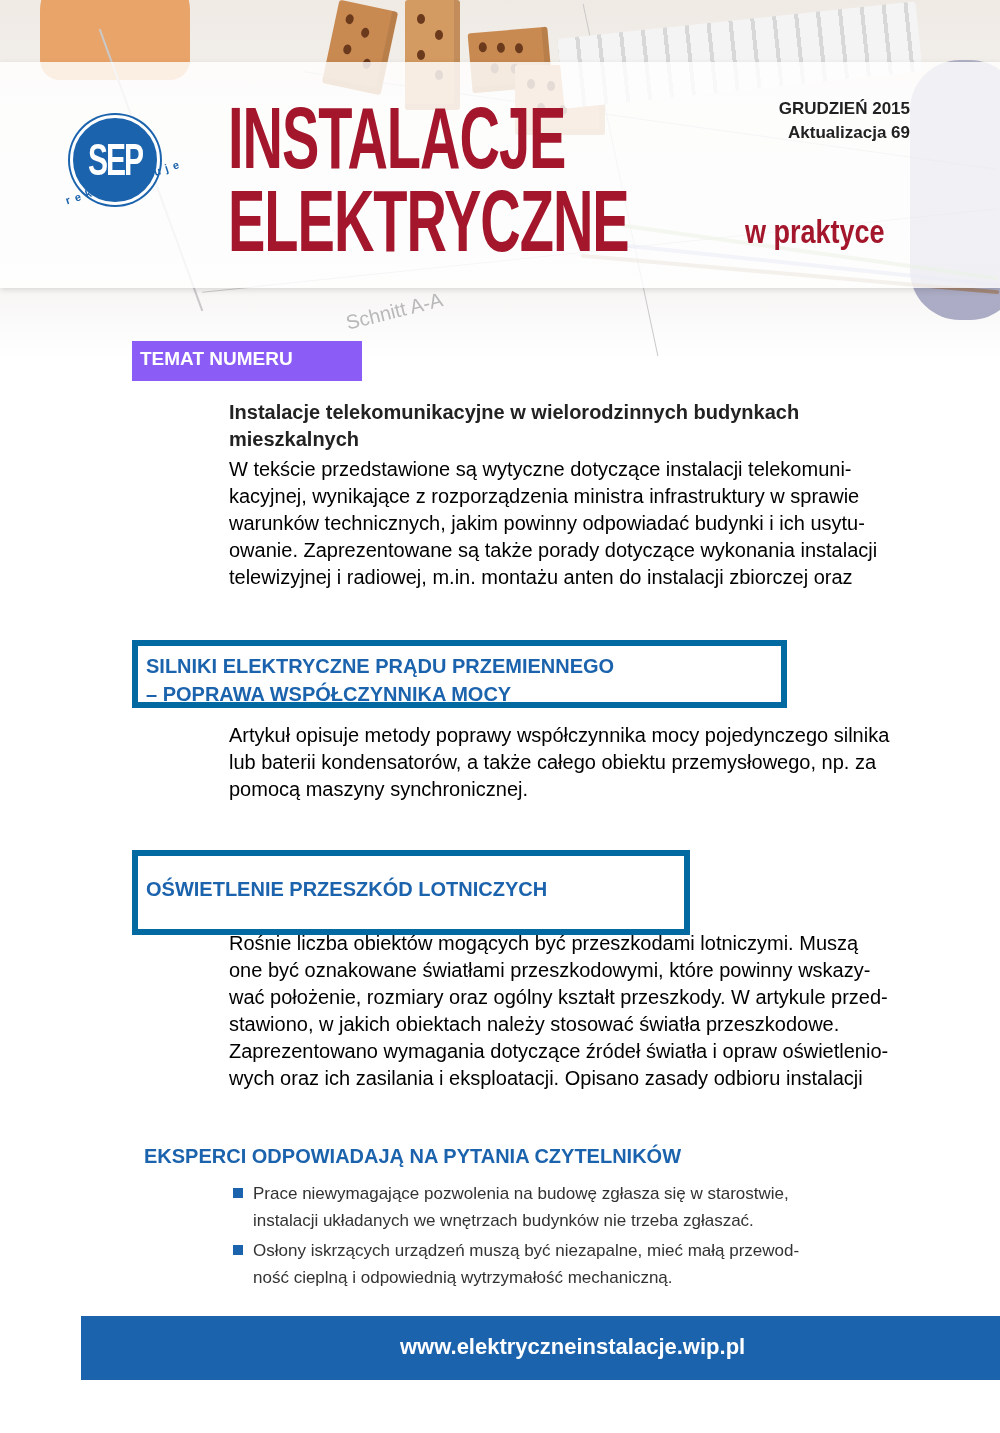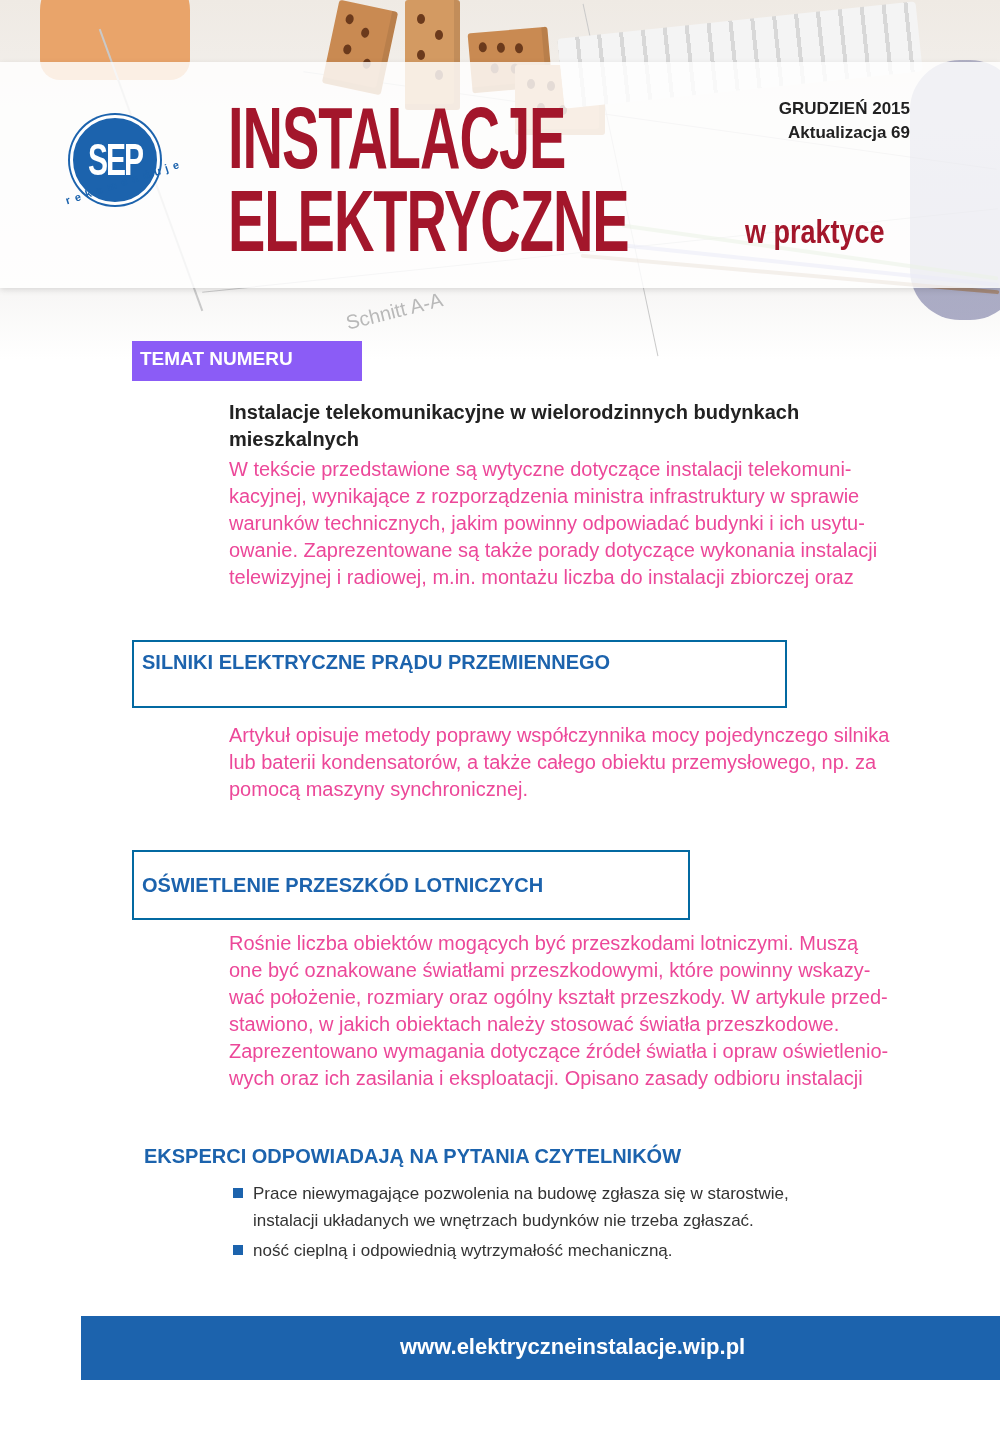--- a/index.html
+++ b/index.html
@@ -83,36 +83,36 @@
   .issue-update { top: 123px; }
 
   
   .label-filled {
     position: absolute; left: 132px; top: 341px; width: 230px; height: 40px;
     background: #8b5cf6; color: #ffffff; font-weight: bold; font-size: 19px;
     box-sizing: border-box; padding: 7px 0 0 8px;
   }
   .label-outline {
     position: absolute; left: 132px; box-sizing: border-box;
-    border: 2px solid #0369a1; color: #1c63ad; font-weight: bold; font-size: 20px;
+    border: 6px solid #0369a1; color: #1c63ad; font-weight: bold; font-size: 20px;
     padding-left: 8px; background: #ffffff; line-height: 28px;
   }
   .label-silniki { top: 640px; width: 655px; height: 68px; padding-top: 6px; }
-  .label-oswietlenie { top: 850px; width: 558px; height: 70px; padding-top: 19px; }
+  .label-oswietlenie { top: 850px; width: 558px; height: 85px; padding-top: 19px; }
   .label-plain {
     position: absolute; left: 144px; top: 1145px; color: #1c63ad; font-weight: bold; font-size: 20px;
   }
 
   
   .article-title {
     position: absolute; left: 229px; top: 399px; width: 680px; font-weight: bold;
     font-size: 20px; line-height: 27px; color: #222222;
   }
   .article-body {
-    position: absolute; left: 229px; width: 740px; font-size: 20px; line-height: 27px; color: #ec4899;
+    position: absolute; left: 229px; width: 740px; font-size: 20px; line-height: 27px; color: #000000;
   }
   .article-body .ln { display: block; white-space: nowrap; }
   .body-1 { top: 456px; }
   .body-2 { top: 722px; }
   .body-3 { top: 930px; }
 
   .bullets { position: absolute; left: 233px; top: 1180px; width: 740px; }
   .bullet { position: relative; padding-left: 20px; font-size: 17px; line-height: 27px; color: #333333; margin-bottom: 3px; }
   .bullet .sq { position: absolute; left: 0; top: 8px; width: 10px; height: 10px; background: #1c63ad; }
   .bullet .ln { display: block; white-space: nowrap; }
@@ -182,25 +182,26 @@
 <div class="issue-date">GRUDZIEŃ 2015</div>
 <div class="issue-update">Aktualizacja 69</div>
 
 <div class="label-filled">TEMAT NUMERU</div>
 <div class="article-title">Instalacje telekomunikacyjne w wielorodzinnych budynkach mieszkalnych</div>
 <div class="article-body body-1">
   <span class="ln">W tekście przedstawione są wytyczne dotyczące instalacji telekomuni-</span>
   <span class="ln">kacyjnej, wynikające z rozporządzenia ministra infrastruktury w sprawie</span>
   <span class="ln">warunków technicznych, jakim powinny odpowiadać budynki i ich usytu-</span>
   <span class="ln">owanie. Zaprezentowane są także porady dotyczące wykonania instalacji</span>
-  <span class="ln">telewizyjnej i radiowej, m.in. montażu liczba do instalacji zbiorczej oraz</span>
+  <span class="ln">telewizyjnej i radiowej, m.in. montażu anten do instalacji zbiorczej oraz</span>
 </div>
 
 <div class="label-outline label-silniki">
   <div>SILNIKI ELEKTRYCZNE PRĄDU PRZEMIENNEGO</div>
+  <div>– POPRAWA WSPÓŁCZYNNIKA MOCY</div>
 </div>
 <div class="article-body body-2">
   <span class="ln">Artykuł opisuje metody poprawy współczynnika mocy pojedynczego silnika</span>
   <span class="ln">lub baterii kondensatorów, a także całego obiektu przemysłowego, np. za</span>
   <span class="ln">pomocą maszyny synchronicznej.</span>
 </div>
 
 <div class="label-outline label-oswietlenie">OŚWIETLENIE PRZESZKÓD LOTNICZYCH</div>
 <div class="article-body body-3">
   <span class="ln">Rośnie liczba obiektów mogących być przeszkodami lotniczymi. Muszą</span>
@@ -213,18 +214,19 @@
 
 <div class="label-plain">EKSPERCI ODPOWIADAJĄ NA PYTANIA CZYTELNIKÓW</div>
 <div class="bullets">
   <div class="bullet">
     <span class="sq"></span>
     <span class="ln">Prace niewymagające pozwolenia na budowę zgłasza się w starostwie,</span>
     <span class="ln">instalacji układanych we wnętrzach budynków nie trzeba zgłaszać.</span>
   </div>
   <div class="bullet">
     <span class="sq"></span>
+    <span class="ln">Osłony iskrzących urządzeń muszą być niezapalne, mieć małą przewod-</span>
     <span class="ln">ność cieplną i odpowiednią wytrzymałość mechaniczną.</span>
   </div>
 </div>
 
 <div class="footer-bar"></div>
 <div class="footer-url">www.elektryczneinstalacje.wip.pl</div>
 
 </body></html>

